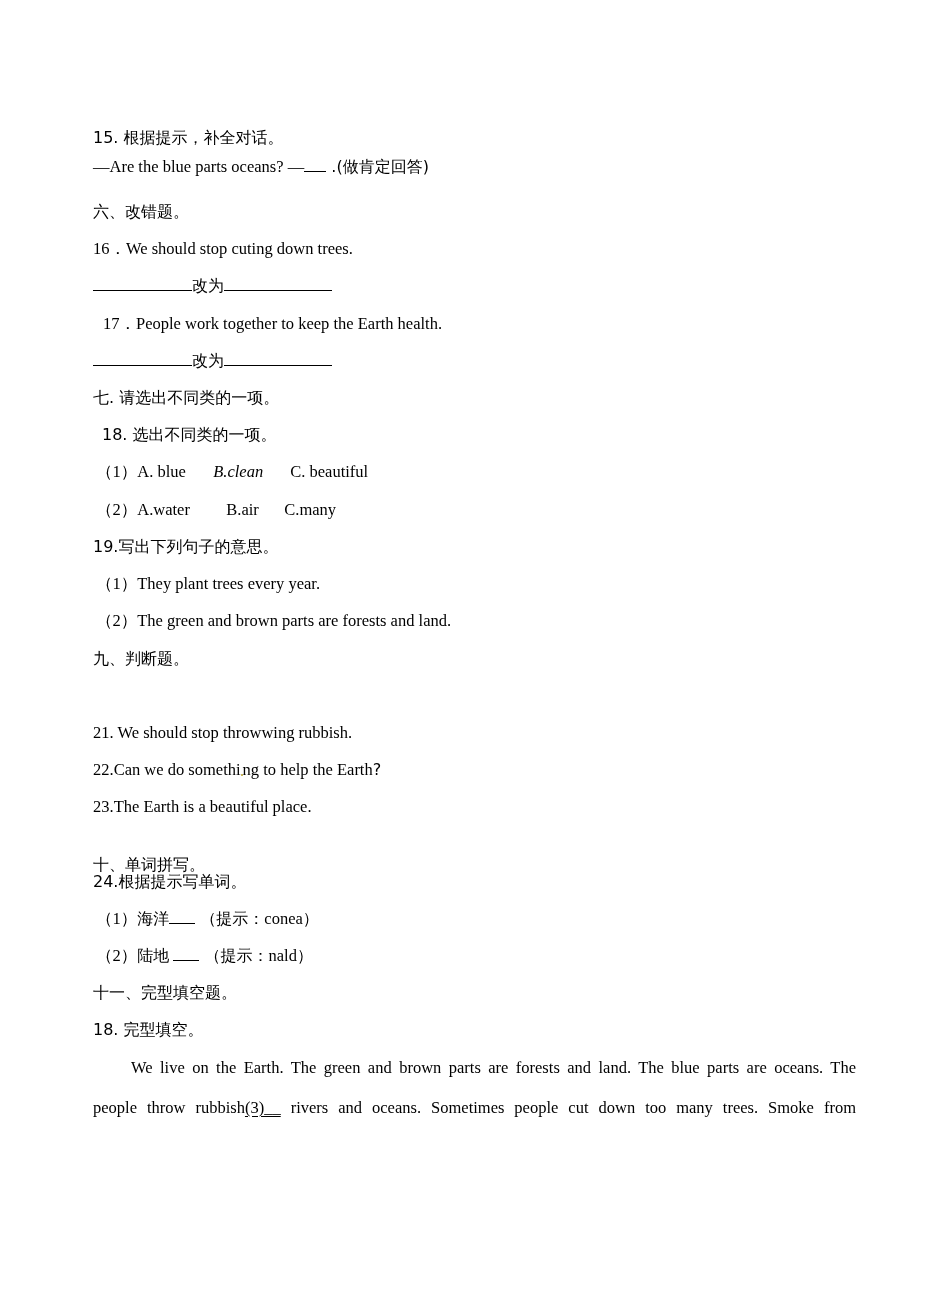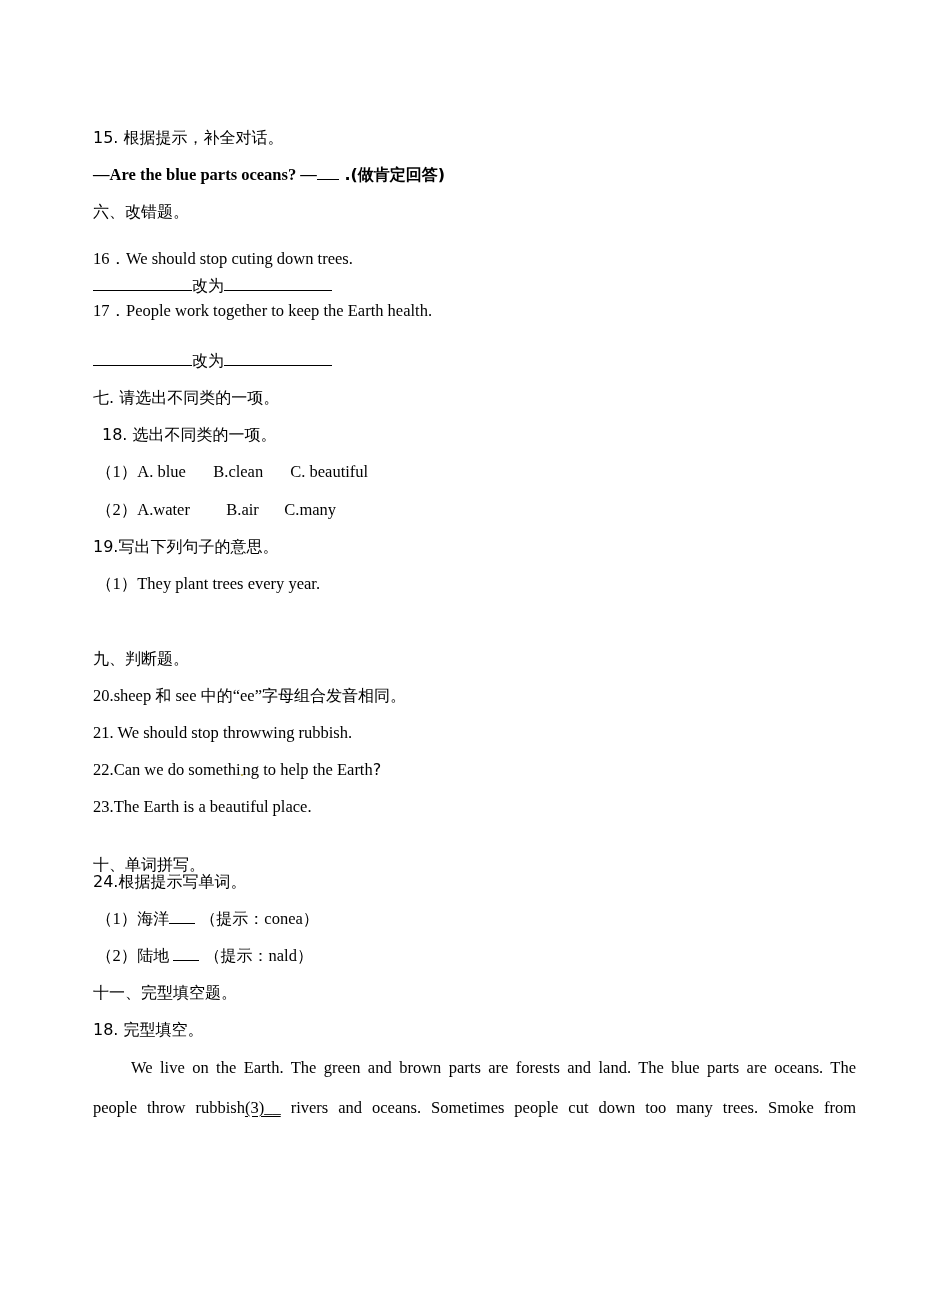--- a/index.html
+++ b/index.html
@@ -70,60 +70,60 @@
     }
   </style>
 </head>
 <body>
 
 <div class="page">
 
   <div class="line" style="top:127px;">
     <span class="cjk">15. 根据提示，补全对话。</span>
   </div>
-  <div class="line" style="top:164px;font-weight:bold;">
+  <div class="line" style="top:156px;">
     <span>—Are the blue parts oceans?  —</span><span class="blank" style="width:22px;"></span><span class="cjk"> .(做肯定回答)</span>
   </div>
 
   <div class="line cjk" style="top:201px;">六、改错题。</div>
 
-  <div class="line" style="top:248px;text-align:right;">16．We should stop cuting down trees.</div>
+  <div class="line" style="top:238px;text-align:right;">16．We should stop cuting down trees.</div>
   <div class="line" style="top:275px;">
     <span class="blank" style="width:99px;"></span><span class="cjk">改为</span><span class="blank" style="width:108px;"></span>
   </div>
 
-  <div class="line" style="top:300px;">17．People work together to keep the Earth health.</div>
+  <div class="line" style="top:313px;margin-left:10px;">17．People work together to keep the Earth health.</div>
   <div class="line" style="top:350px;">
     <span class="blank" style="width:99px;"></span><span class="cjk">改为</span><span class="blank" style="width:108px;"></span>
   </div>
 
   <div class="line cjk" style="top:387px;">七. 请选出不同类的一项。</div>
 
   <div class="line" style="top:424px; left:102px;">
     <span class="cjk">18. 选出不同类的一项。</span>
   </div>
   <div class="line" style="top:461px; left:96px;">
-    <span>（1）</span><span style="display:inline-block;width:76px;">A. blue</span><span style="display:inline-block;width:77px;">B.clean</span><span>C. beautiful</span>
+    <span>（1）</span><span style="display:inline-block;width:76px;">A. blue</span><span style="display:inline-block;width:77px;font-style:italic;">B.clean</span><span>C. beautiful</span>
   </div>
   <div class="line" style="top:499px; left:96px;">
     <span>（2）</span><span style="display:inline-block;width:89px;">A.water</span><span style="display:inline-block;width:58px;">B.air</span><span>C.many</span>
   </div>
 
   <div class="line" style="top:536px;">
     <span class="cjk">19.写出下列句子的意思。</span>
   </div>
   <div class="line" style="top:573px; left:96px;">
     <span>（1）</span><span>They plant trees every year.</span>
   </div>
+  <div class="line" style="top:610px; left:96px;">
+    <span>（2）</span><span>The green and brown parts are forests and land.</span>
+  </div>
 
   <div class="line cjk" style="top:648px;">九、判断题。</div>
 
-  <div class="line" style="top:685px;">
-    <span>20.sheep </span><span class="cjk">和</span><span> see </span><span class="cjk">中的</span><span>“ee”</span><span class="cjk">字母组合发音相同。</span>
-  </div>
 
   <div class="line" style="top:722px;">21. We should stop throwwing rubbish.</div>
 
   <div class="line" style="top:759px;">
     <span>22.Can we do somethi</span><span class="dot"></span><span>ng to help the Earth</span><span class="cjk">?</span>
   </div>
 
   <div class="line" style="top:796px;text-align:right;">23.The Earth is a beautiful place.</div>
 
   <div class="line cjk" style="top:854px;">十、单词拼写。</div>

